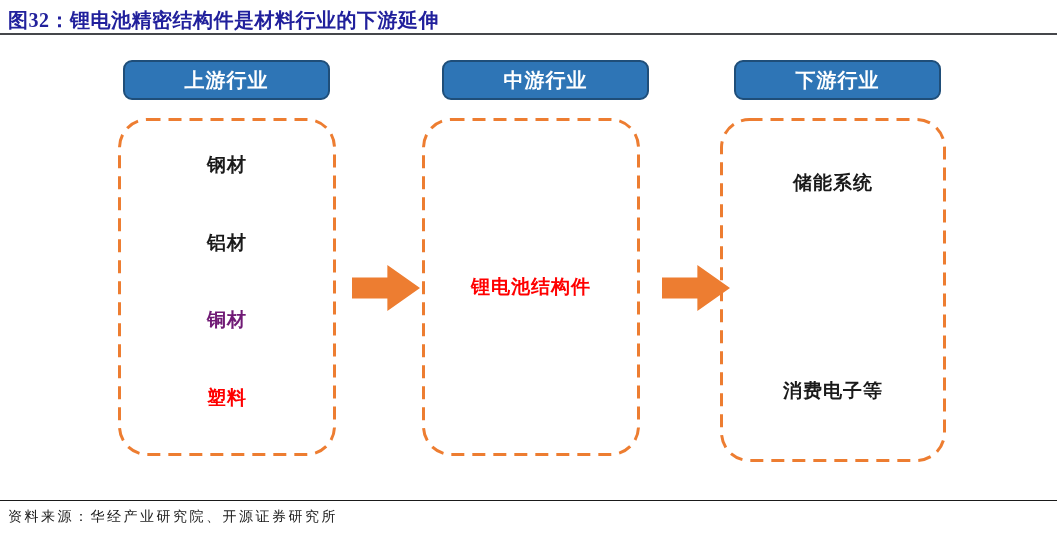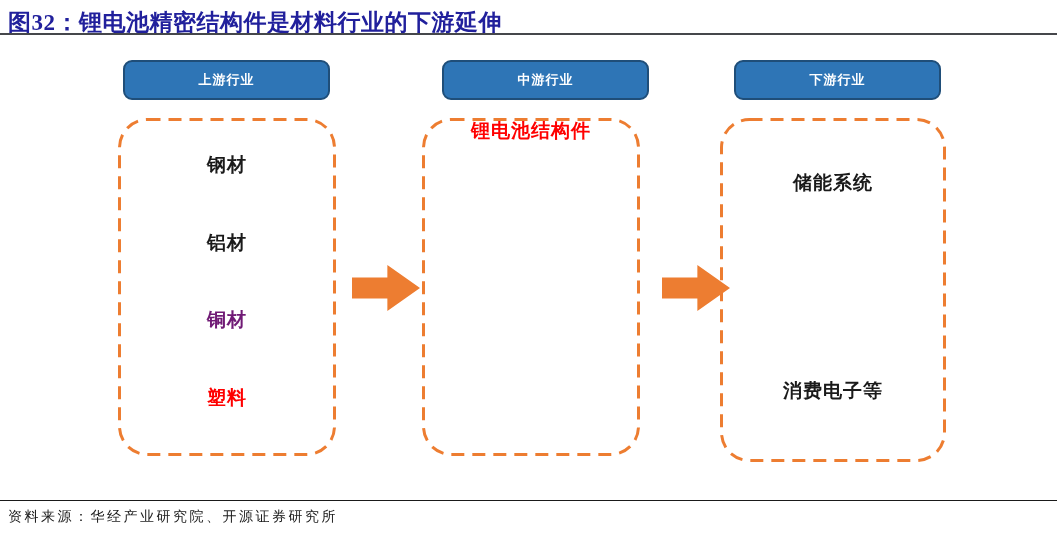--- a/index.html
+++ b/index.html
@@ -9,21 +9,21 @@
     height: 533px;
     background: #ffffff;
     font-family: "Liberation Sans", sans-serif;
     overflow: hidden;
   }
   .figure-title {
     position: absolute;
     left: 8px; top: 7px;
     font-family: "Liberation Serif", serif;
     font-weight: bold;
-    font-size: 23px;
+    font-size: 20px;
     letter-spacing: 0.5px;
     color: var(--title-color, #21209C);
     white-space: nowrap;
   }
   .title-rule {
     position: absolute;
     left: 0; top: 33px;
     width: 1057px; height: 2px;
     background: #45474b;
   }
@@ -32,21 +32,21 @@
     top: 60px;
     width: 207px; height: 40px;
     background: var(--header-fill, #2E75B6);
     border: 2px solid var(--header-border, #1F4E79);
     border-radius: 9px;
     box-sizing: border-box;
     display: flex;
     align-items: center;
     justify-content: center;
     color: #ffffff;
-    font-size: 13px;
+    font-size: 20px;
     font-weight: bold;
     letter-spacing: 1px;
   }
   .hb-1 { left: 123px; }
   .hb-2 { left: 442px; }
   .hb-3 { left: 734px; }
   .dashed-box {
     position: absolute;
     box-sizing: border-box;
   }
@@ -64,21 +64,21 @@
     position: absolute;
     left: 0; top: 0;
     width: 100%; height: 100%;
     display: flex;
     flex-direction: column;
     align-items: center;
     justify-content: space-between;
   }
   .db-1 .items-col { padding: 34px 0 45px 0; box-sizing: border-box; }
   .db-3 .items-col { padding: 52px 0 58px 0; box-sizing: border-box; }
-  .db-2 .items-col { }
+  .db-2 .items-col { justify-content: center; }
   .item-label {
     font-size: 19px;
     font-weight: 700;
     color: #1a1a1a;
     letter-spacing: 1px;
     white-space: nowrap;
   }
   .block-arrow {
     position: absolute;
     top: 265px;

